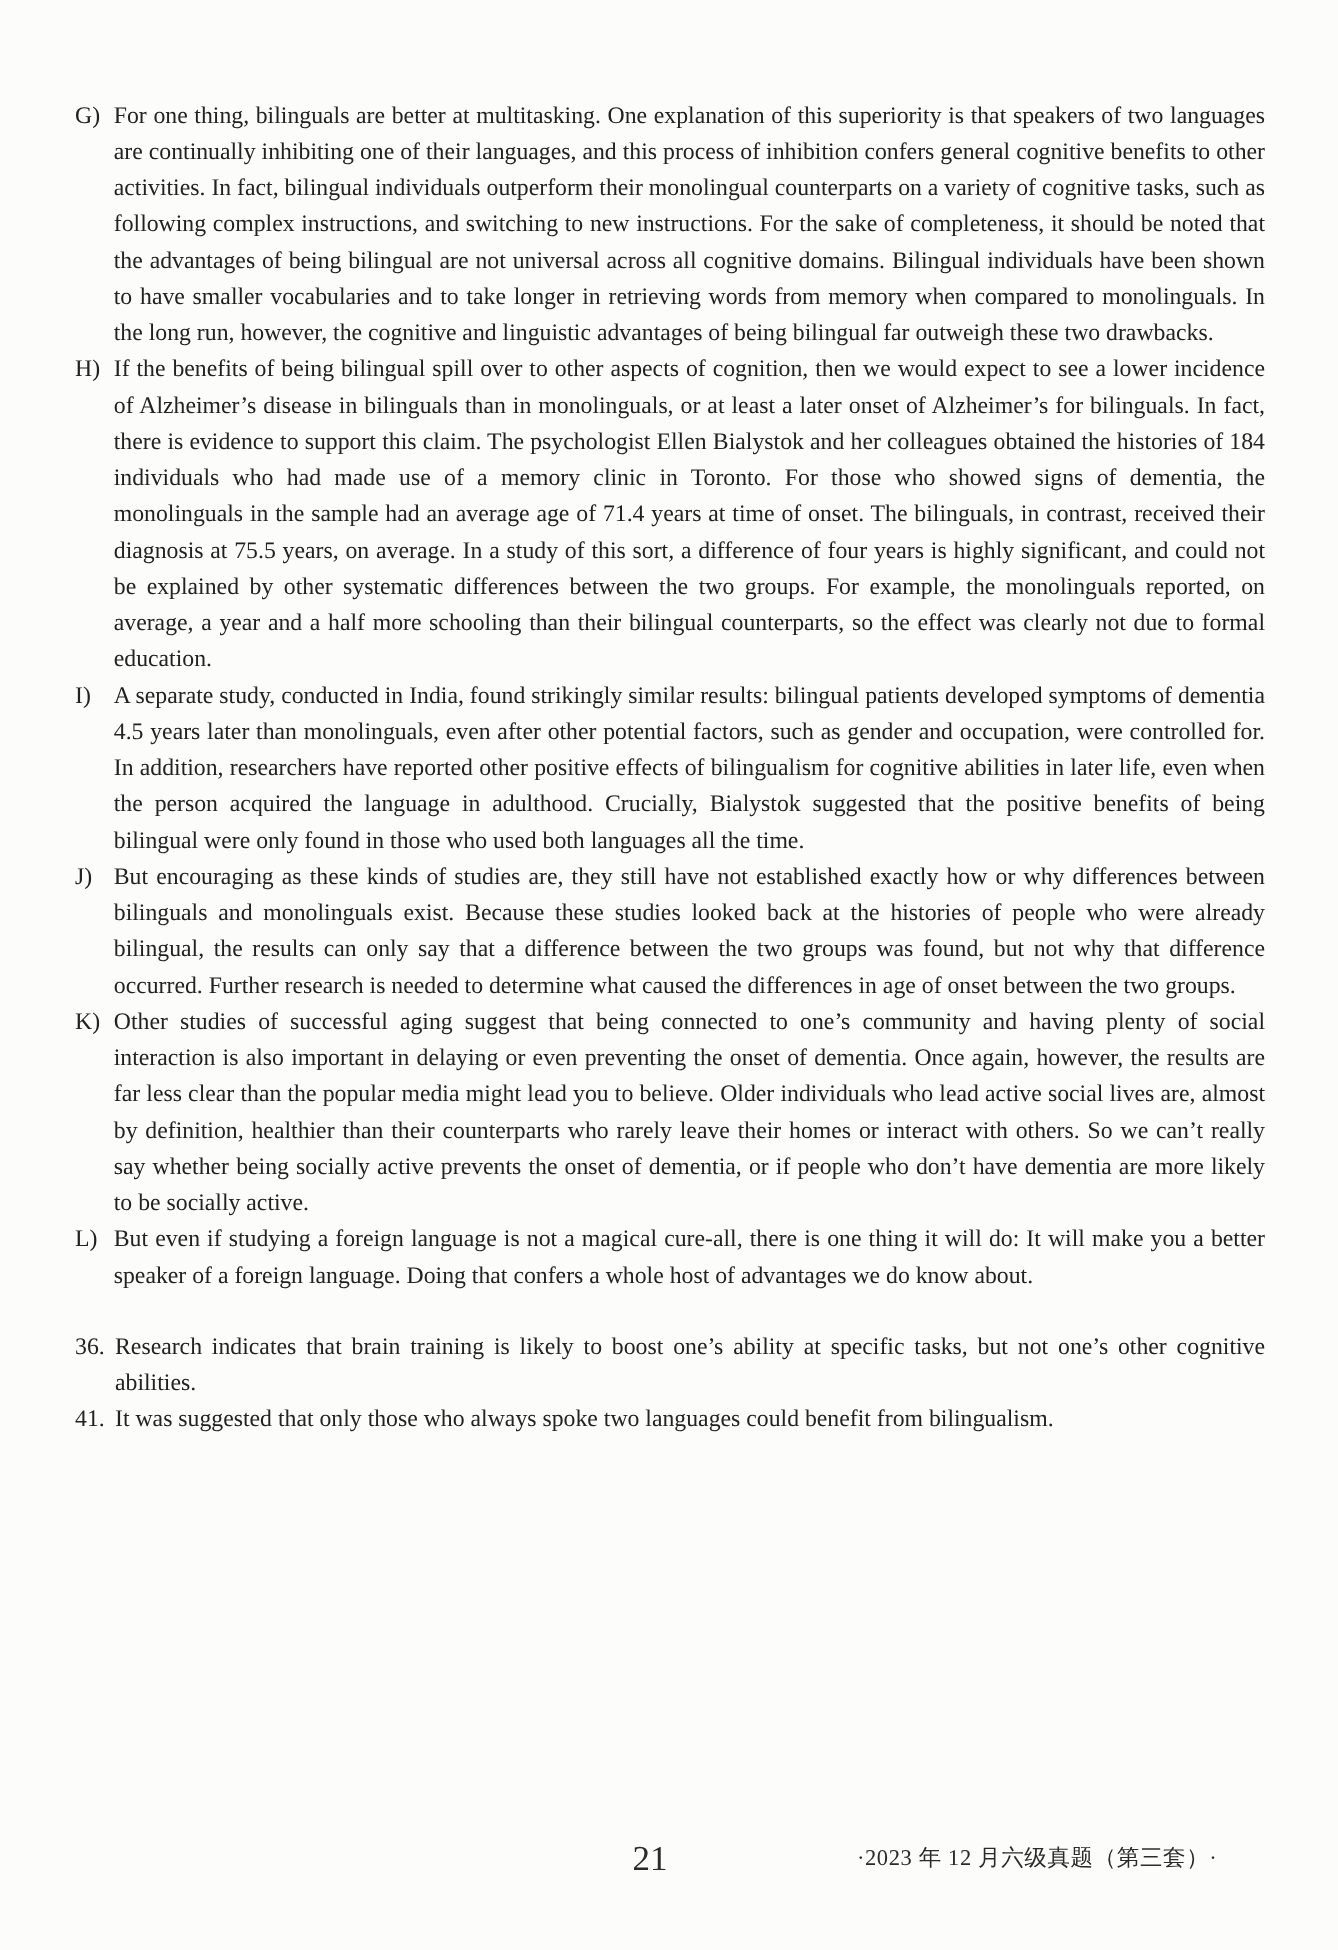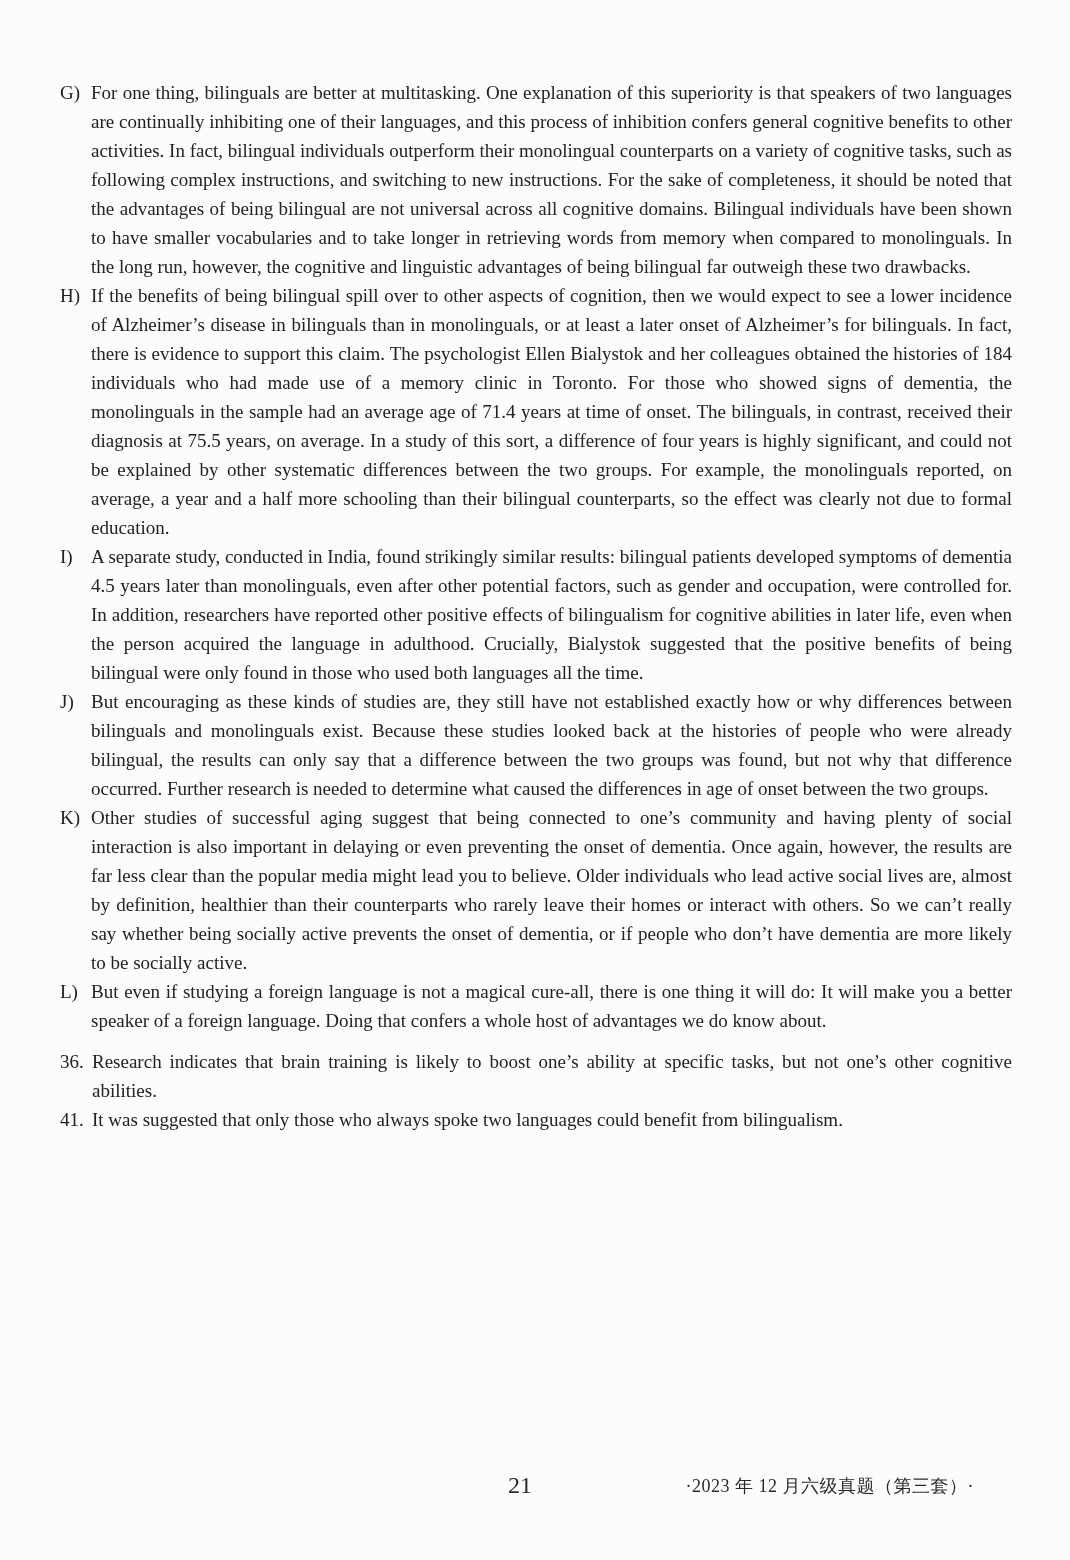--- a/index.html
+++ b/index.html
@@ -33,21 +33,21 @@
     line-height: 29px;
     white-space: nowrap;
   }
   .ptext {
     flex: 1;
     font-size: 19px;
     line-height: 29px;
     text-align: justify;
   }
   .questions {
-    margin-top: 12px;
+    margin-top: 28px;
   }
   .question {
     display: flex;
     align-items: flex-start;
   }
   .qnum {
     flex: 0 0 32px;
     font-size: 19px;
     line-height: 29px;
     white-space: nowrap;
@@ -63,21 +63,21 @@
     top: 1472px;
     left: 0;
     width: 1070px;
     height: 34px;
   }
   .pageno {
     position: absolute;
     left: 0;
     width: 1040px;
     text-align: center;
-    font-size: 24px;
+    font-size: 28px;
     color: #2a2a28;
   }
   .footnote {
     position: absolute;
     right: 96px;
     top: 2px;
     font-size: 18px;
     color: #2a2a28;
     letter-spacing: 0.5px;
   }

